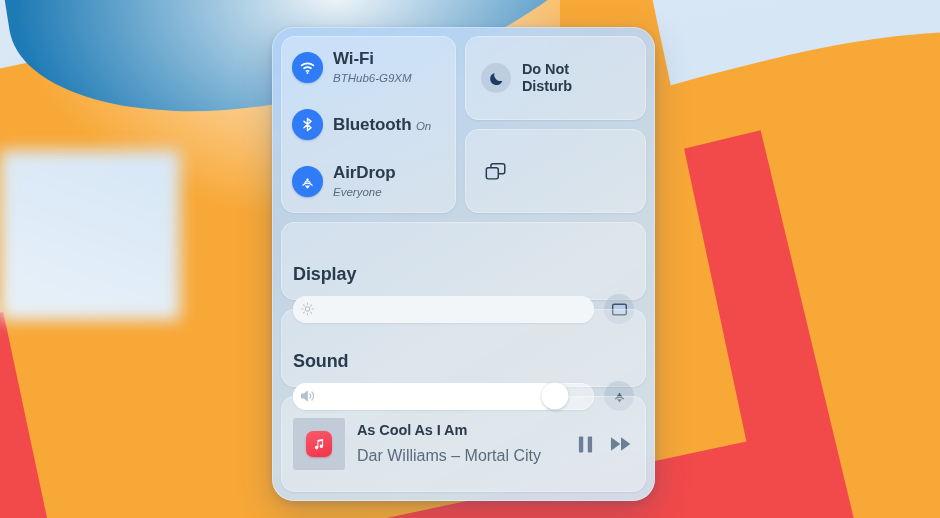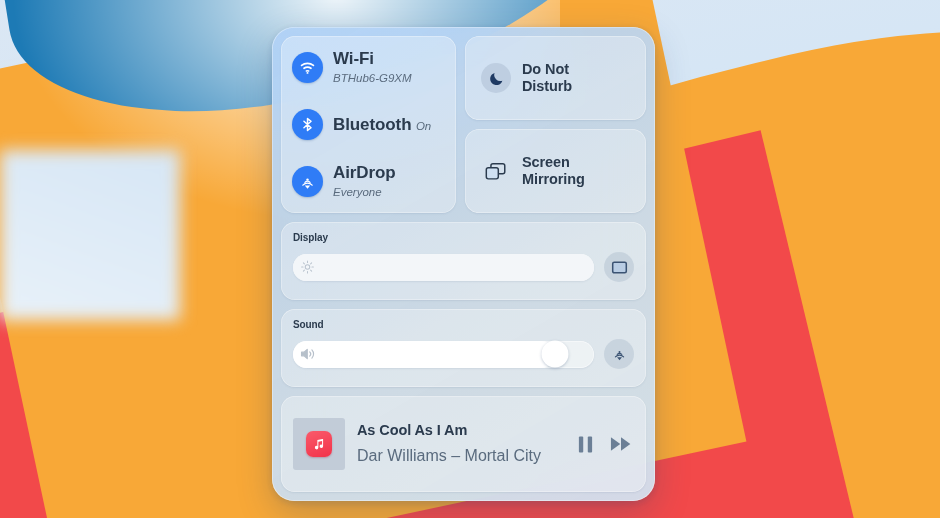--- a/index.html
+++ b/index.html
@@ -143,22 +143,22 @@
     display: flex; align-items: center; justify-content: center;
   }
   .tile-label {
     font-size: 14.5px; font-weight: bold; color: #2b3b4e;
     line-height: 1.15; letter-spacing: -.1px;
   }
 
   
   .slider-module { height: 78px; padding: 10px 12px 12px; }
   .slider-heading {
-    font-size: 10px; font-weight: bold; color: #2b3b4e;
-    letter-spacing: -.1px; margin-bottom: 9px;
+    font-size: 18px; font-weight: bold; color: #2b3b4e;
+    letter-spacing: -.1px; margin-bottom: 9px; margin-top: 32px;
   }
   .slider-row { display: flex; align-items: center; gap: 10px; }
 
   .slider-track {
     position: relative;
     flex: 1; height: 27px;
     border-radius: 14px;
     background: rgba(255,255,255,.45);
     box-shadow: inset 0 0 0 .7px rgba(255,255,255,.6), 0 1px 2px rgba(60,90,130,.10);
     overflow: visible;
@@ -298,24 +298,20 @@
             <span>Disturb</span>
           </span>
         </div>
 
         <div class="module square-tile">
           <span class="tile-icon-plain">
             <svg width="24" height="21" viewBox="0 0 26 22" fill="none" stroke="#2b3b4e" stroke-width="1.6" stroke-linejoin="round">
               <rect x="7.5" y="2.5" width="15" height="11" rx="2.2"></rect>
               <rect x="2.5" y="7" width="13" height="12" rx="2.2" fill="#cfe0f2"></rect>
             </svg>
-          </span>
-          <span class="tile-label">
-            <span>Screen</span><br>
-            <span>Mirroring</span>
           </span>
         </div>
       </div>
     </div>
 
     <div class="module slider-module">
       <div class="slider-heading">Display</div>
       <div class="slider-row">
         <div class="slider-track">
           <div class="slider-fill" id="display-fill" style="width: 100%;"></div>

